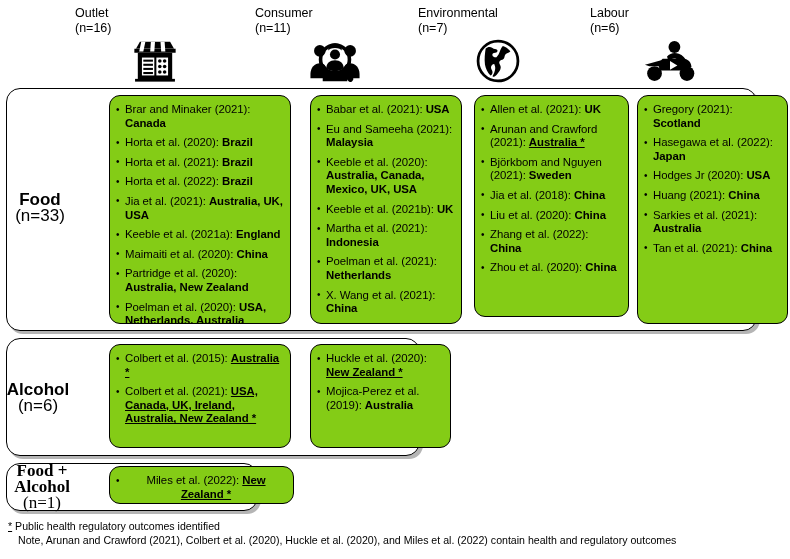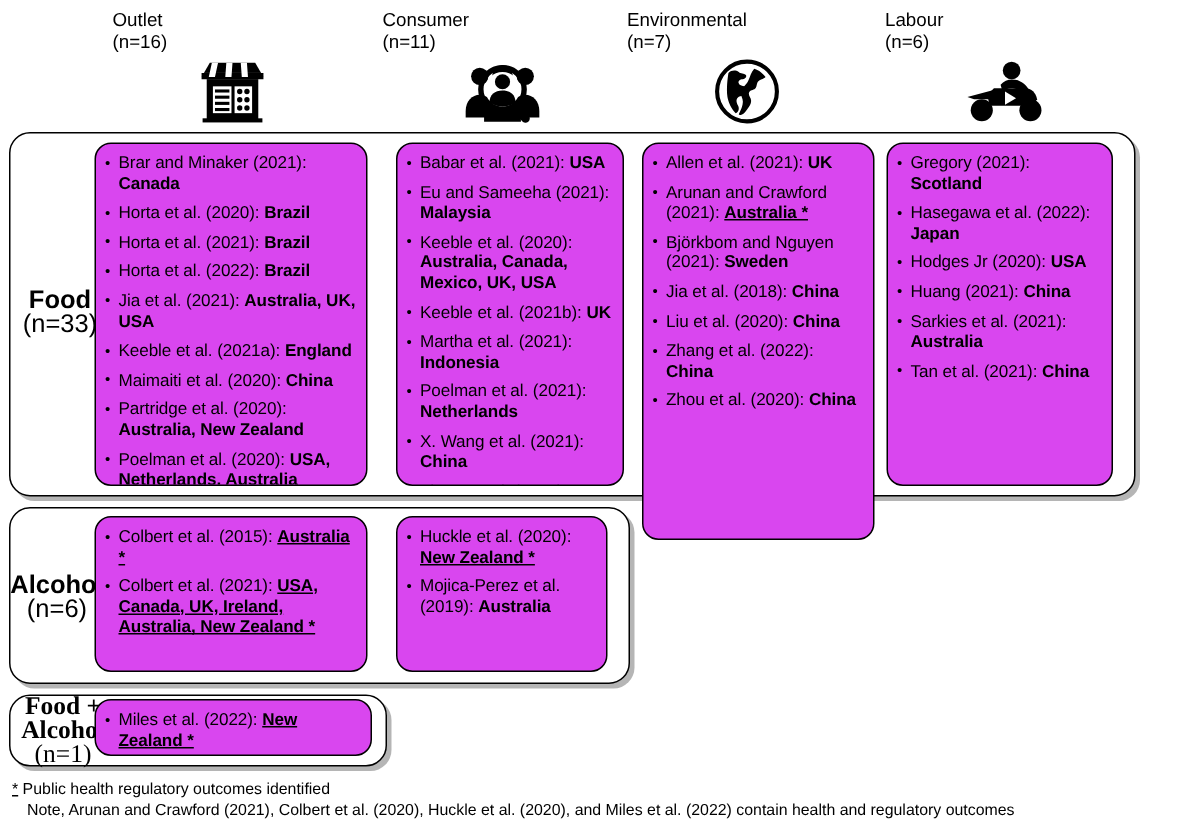--- a/index.html
+++ b/index.html
@@ -77,24 +77,25 @@
 
   #lbl-food    { left: 8px;  top: 192px; }
   #lbl-alcohol { left: 6px;  top: 382px; }
   #lbl-fa      { left: 8px;  top: 463px; width: 68px; font-family: Liberation Serif, serif; }
 
   
   .cell {
     position: absolute;
     border: 1.4px solid #000;
     border-radius: 11px;
-    background: #d946ef;
+    background: #84cc16;
     box-sizing: border-box;
     padding: 7px 6px 6px 6px;
     overflow: hidden;
+    margin-left: 46px;
   }
   .cell ul {
     list-style: none;
     margin: 0;
     padding: 0;
   }
   .cell li {
     position: relative;
     padding-left: 9px;
     margin-bottom: 6px;
@@ -111,30 +112,30 @@
   }
   .cell li b { font-weight: bold; }
   .cell li u {
     font-weight: bold;
     text-decoration: underline;
   }
 
   
   #cell-food-outlet      { left: 63px;  top: 95px;  width: 182px; height: 229px; }
   #cell-food-consumer    { left: 264px; top: 95px;  width: 152px; height: 229px; }
-  #cell-food-environment { left: 428px; top: 95px;  width: 155px; height: 265px; }
+  #cell-food-environment { left: 428px; top: 95px;  width: 155px; height: 222px; }
   #cell-food-labour      { left: 591px; top: 95px;  width: 151px; height: 229px; }
 
   
   #cell-alc-outlet   { left: 63px;  top: 344px; width: 182px; height: 104px; }
   #cell-alc-consumer { left: 264px; top: 344px; width: 141px; height: 104px; }
 
   
   #cell-fa-outlet { left: 63px; top: 466px; width: 185px; height: 38px; }
-  #cell-fa-outlet li { margin-bottom: 0; }
+  #cell-fa-outlet li { margin-bottom: 0; text-align: center; }
 
   
   #footnotes {
     position: absolute;
     left: 8px;
     top: 519px;
     width: 778px;
     font-size: 10.6px;
     line-height: 14px;
   }

